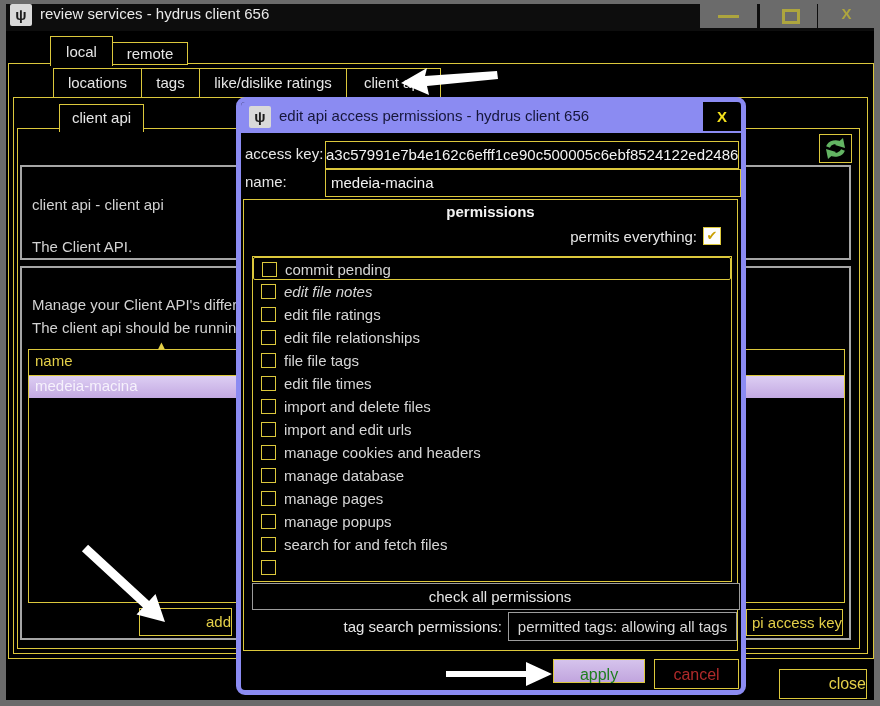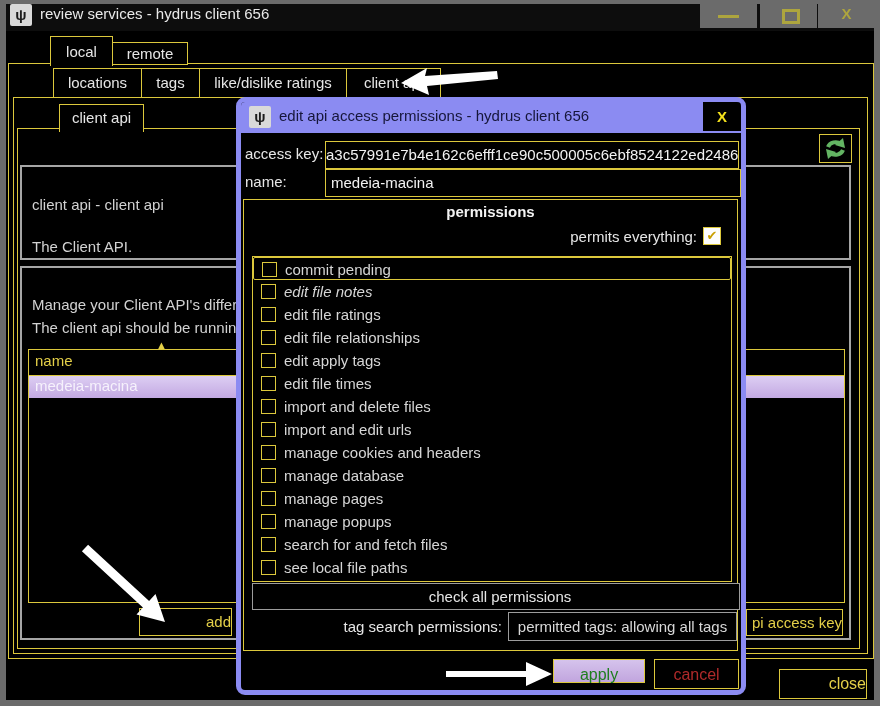--- a/index.html
+++ b/index.html
@@ -175,21 +175,21 @@
         <div class="prow" style="top:46px;">
           <span class="pcb"></span>
           <span class="plab">edit file ratings</span>
         </div>
         <div class="prow" style="top:69px;">
           <span class="pcb"></span>
           <span class="plab">edit file relationships</span>
         </div>
         <div class="prow" style="top:92px;">
           <span class="pcb"></span>
-          <span class="plab">edit apply tags</span>
+          <span class="plab">file file tags</span>
         </div>
         <div class="prow" style="top:115px;">
           <span class="pcb"></span>
           <span class="plab">edit file times</span>
         </div>
         <div class="prow" style="top:138px;">
           <span class="pcb"></span>
           <span class="plab">import and delete files</span>
         </div>
         <div class="prow" style="top:161px;">
@@ -211,21 +211,20 @@
         <div class="prow" style="top:253px;">
           <span class="pcb"></span>
           <span class="plab">manage popups</span>
         </div>
         <div class="prow" style="top:276px;">
           <span class="pcb"></span>
           <span class="plab">search for and fetch files</span>
         </div>
         <div class="prow" style="top:299px;">
           <span class="pcb"></span>
-          <span class="plab">see local file paths</span>
         </div>
       </div>
 
       <div class="btn-g" style="left:8px;top:383px;width:478px;height:25px;line-height:25px;padding-left:8px;">
         <span>check all permissions</span>
       </div>
 
       <div class="abs" style="left:0;top:418px;width:258px;text-align:right;">tag search permissions:</div>
       <div class="btn-g" style="left:264px;top:412px;width:227px;height:27px;line-height:27px;color:#d8d8d8;">
         <span>permitted tags: allowing all tags</span>

